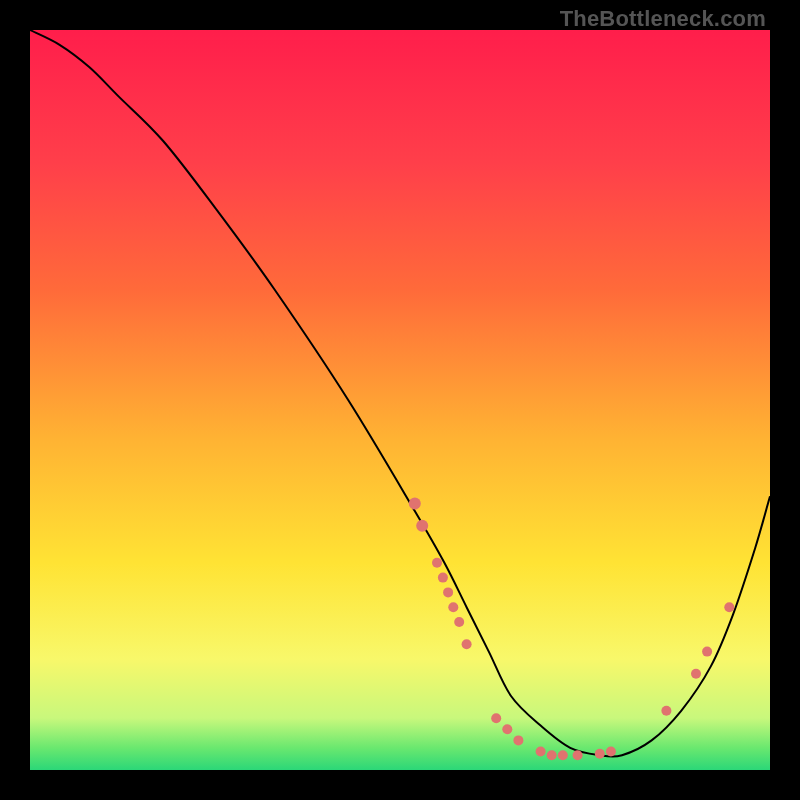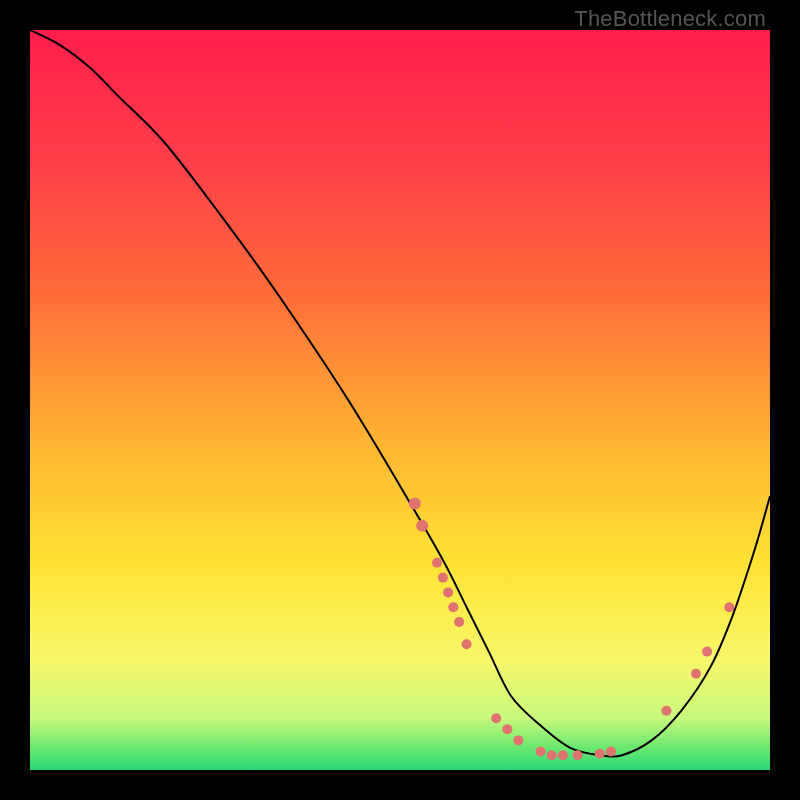--- a/index.html
+++ b/index.html
@@ -25,21 +25,21 @@
     width: 740px;
     height: 740px;
     overflow: hidden;
   }
   .watermark {
     position: absolute;
     top: 6px;
     right: 34px;
     color: #555;
     font-size: 22px;
-    font-weight: 400;
+    font-weight: 700;
     letter-spacing: 0.2px;
   }
   svg {
     display: block;
   }
 </style>
 </head>
 <body>
 
 <div class="frame">

